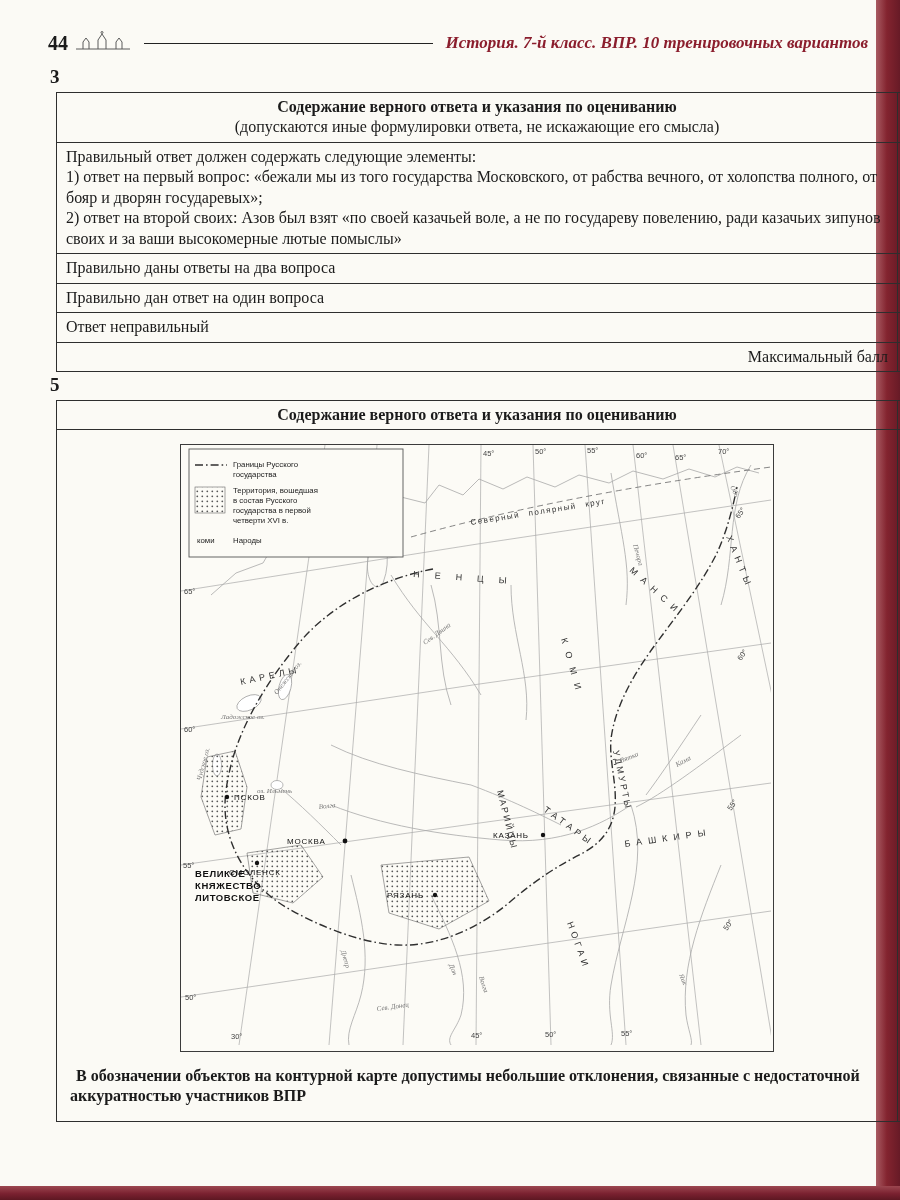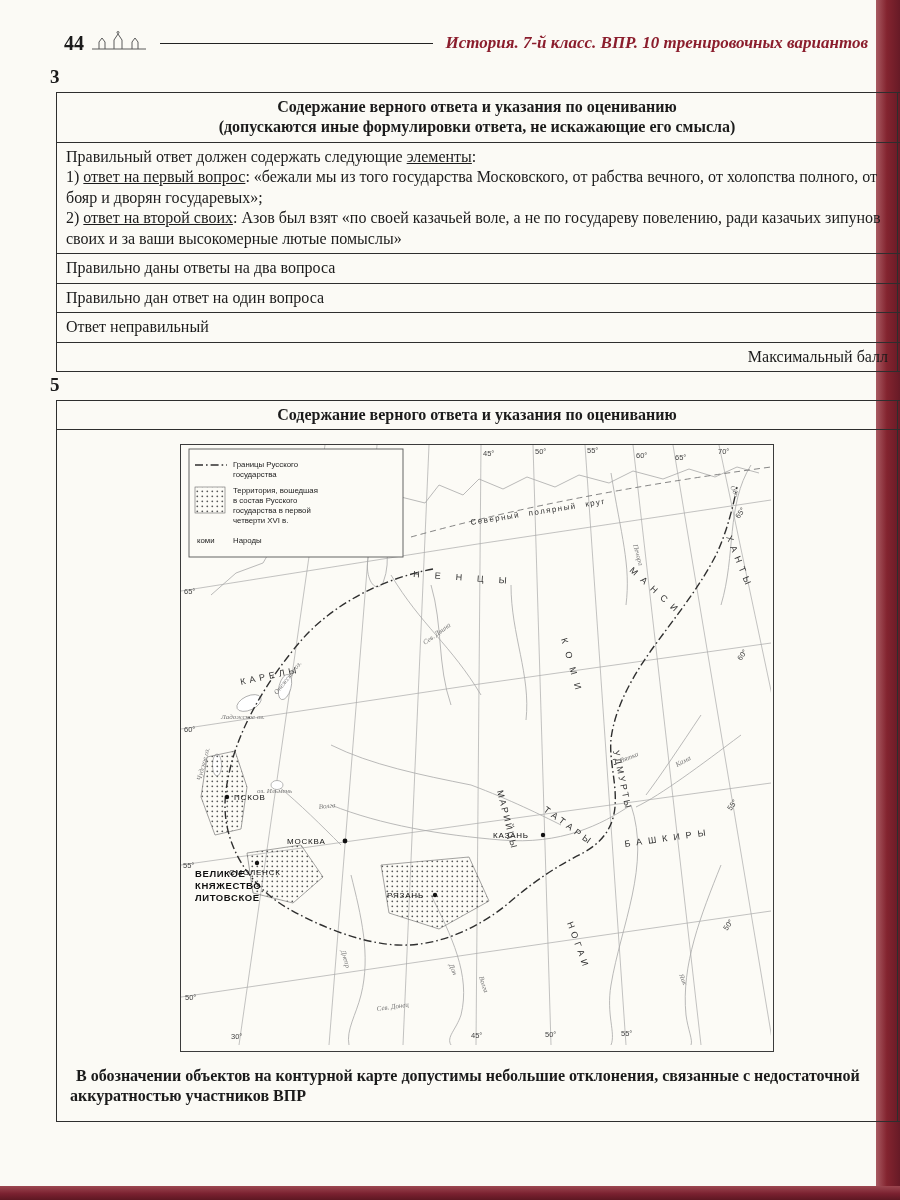--- a/index.html
+++ b/index.html
@@ -7,40 +7,40 @@
     width:900px;height:1200px;position:relative;overflow:hidden;
     background:#fbfaf5;color:#1b1b1b;
     font-family:"Liberation Serif",serif;
   }
   
   .edge-right{position:absolute;top:0;right:0;width:24px;height:1200px;
     background:linear-gradient(90deg,#a85a62 0%,#83242f 45%,#671a26 100%);}
   .edge-bottom{position:absolute;left:0;bottom:0;width:900px;height:14px;
     background:linear-gradient(180deg,#9c4750 0%,#7a2130 55%,#5d1722 100%);}
   
-  .page-header{position:absolute;top:30px;left:64px;right:32px;display:flex;align-items:center;gap:6px;}
+  .page-header{position:absolute;top:30px;left:48px;right:32px;display:flex;align-items:center;gap:6px;}
   .pagenum{font-weight:bold;font-size:20px;}
   .hline{flex:1;border-top:1.6px solid #222;margin:0 6px;height:0;}
   .hdr-title{font-style:italic;font-weight:bold;font-size:17px;color:#8b1e2d;white-space:nowrap;}
   .task-num{position:absolute;left:50px;font-weight:bold;font-size:19px;}
   #num3{top:66px;}
   #num5{top:374px;}
   
   table.tbl{position:absolute;left:56px;width:900px;border-collapse:collapse;table-layout:fixed;
     font-size:16px;line-height:1.28;}
   table.tbl td{border:1.6px solid #2e2e2e;padding:4px 9px;vertical-align:top;}
   col.c-score{width:58px;}
   td.hdrc{text-align:center;font-weight:bold;padding:5px 6px;}
-  .hl2{font-weight:bold;}
+  .hl2{font-weight:normal;}
   td.score{text-align:center;vertical-align:middle;padding:2px;}
   td.maxlbl{text-align:right;padding-right:16px;}
   #t3{top:92px;}
   #t5{top:400px;}
   .ansline{margin:0;}
-  .u{text-decoration:underline;}
+  .u{}
   
   .map-wrap{margin:10px auto 0 auto;width:592px;border:1.3px solid #3b3b3b;background:#fcfbf6;}
   .map-note{font-weight:bold;margin:14px 4px 10px 4px;text-indent:6px;font-family:Liberation Serif, serif;}
   
   text{user-select:none;}
   .gl{font:7.5px "Liberation Sans",sans-serif;fill:#444;}
   .city{font:8px "Liberation Sans",sans-serif;fill:#111;letter-spacing:.8px;}
   .ppl{font:9px "Liberation Sans",sans-serif;fill:#333;}
   .rl{font:italic 7px "Liberation Serif",serif;fill:#777;}
   .reg{font:bold 9.5px "Liberation Sans",sans-serif;fill:#111;letter-spacing:.6px;}

